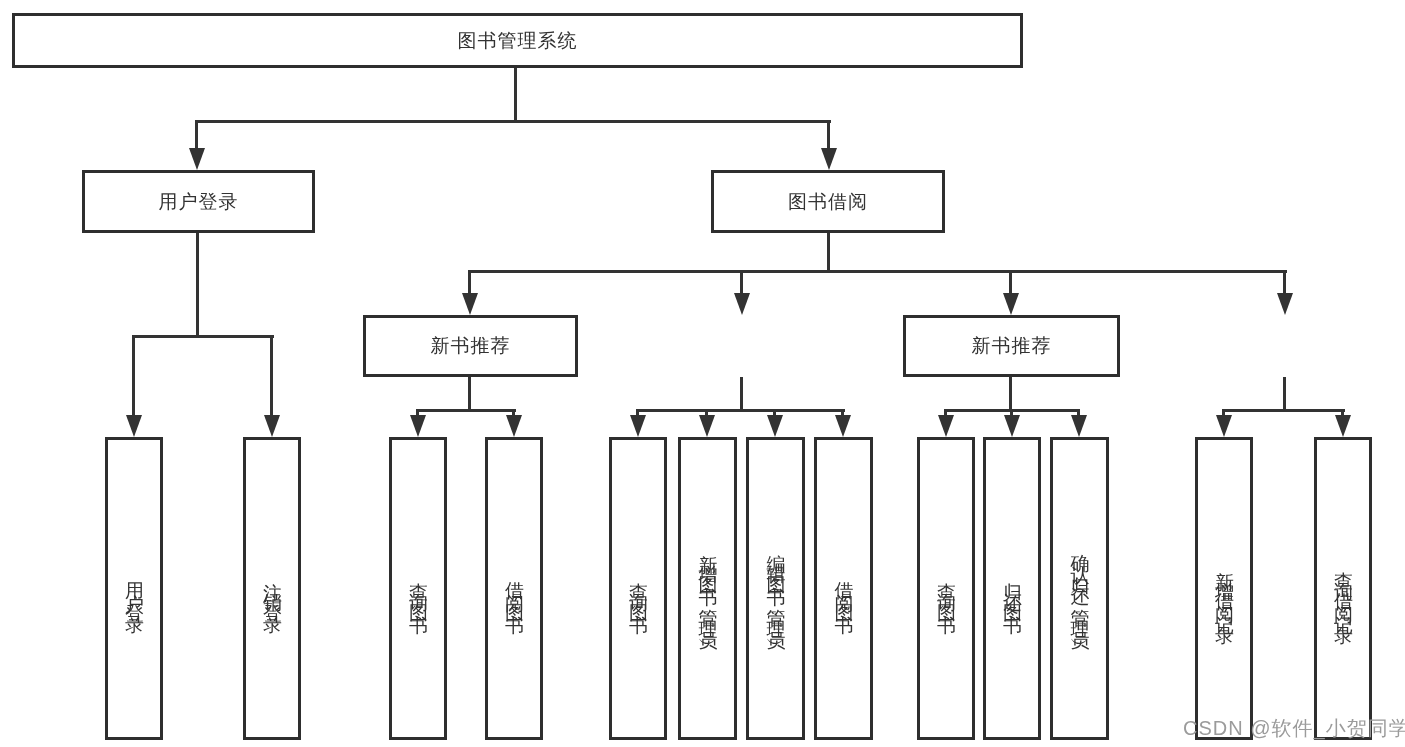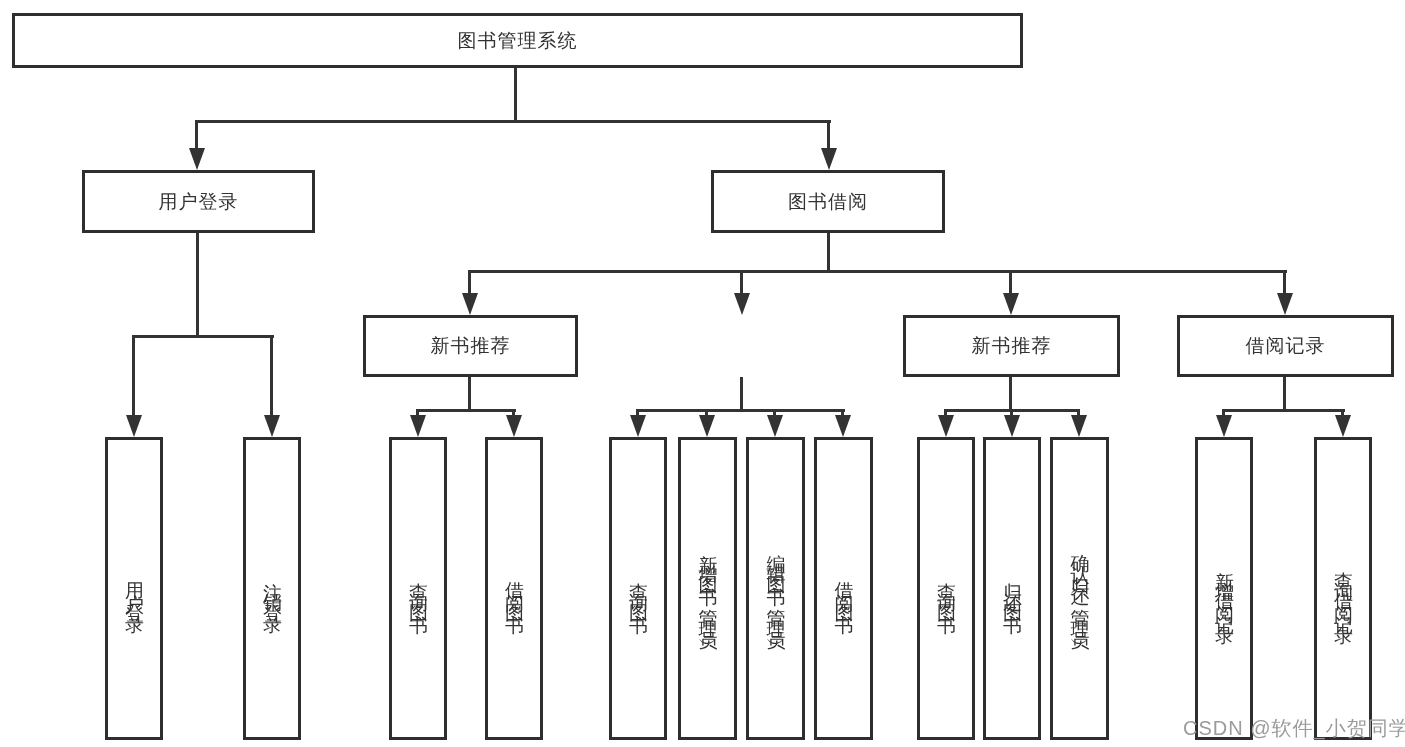--- a/index.html
+++ b/index.html
@@ -65,23 +65,20 @@
   <div class="vline" style="left:1009px;top:270px;height:25px"></div>
   <div class="arrow" style="left:1003px;top:293px"></div>
   <div class="vline" style="left:1283px;top:270px;height:25px"></div>
   <div class="arrow" style="left:1277px;top:293px"></div>
 
   <div class="box hbox" style="left:363px;top:315px;width:215px;height:62px">
     <span>新书推荐</span>
   </div>
   <div class="box hbox" style="left:903px;top:315px;width:217px;height:62px">
     <span>新书推荐</span>
-  </div>
-  <div class="box hbox" style="left:1177px;top:315px;width:217px;height:62px">
-    <span>借阅记录</span>
   </div>
 
   <div class="vline" style="left:468px;top:377px;height:32px"></div>
   <div class="hline" style="left:417px;top:409px;width:99px"></div>
   <div class="vline" style="left:416px;top:409px;height:8px"></div>
   <div class="arrow" style="left:410px;top:415px"></div>
   <div class="vline" style="left:512px;top:409px;height:8px"></div>
   <div class="arrow" style="left:506px;top:415px"></div>
 
   <div class="box vbox" style="left:389px;top:437px;width:58px;height:303px">

